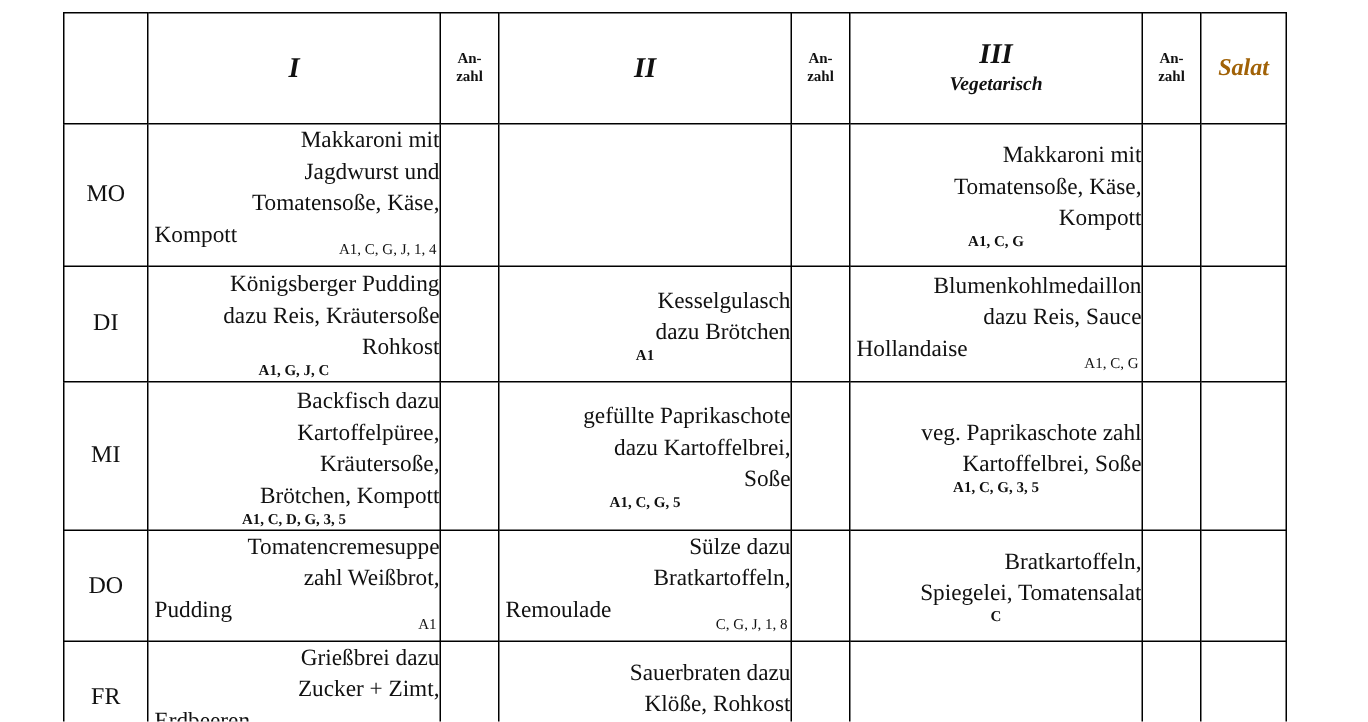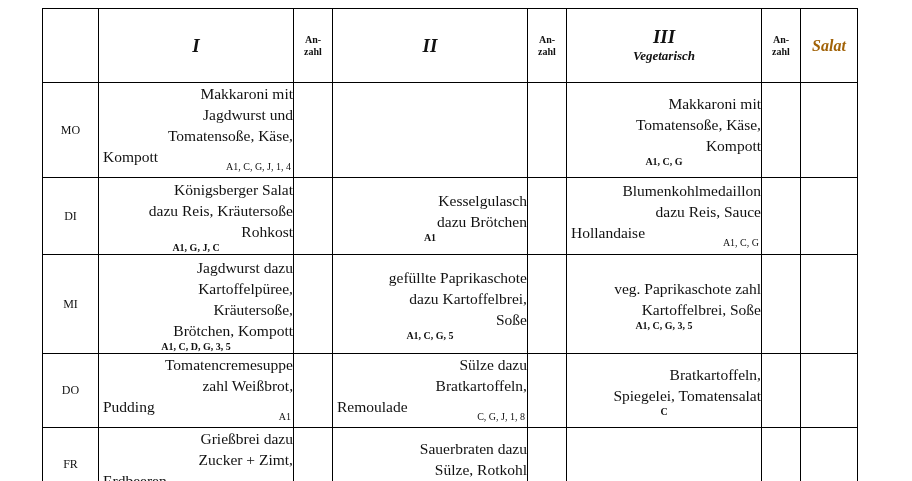--- a/index.html
+++ b/index.html
@@ -69,21 +69,21 @@
     th.h-salat {
       vertical-align: top;
       padding-top: 24px;
     }
     .h-salat-text {
       font-style: italic;
       font-weight: bold;
       font-size: 16px;
     }
     .day {
-      font-size: 12px;
+      font-size: 16px;
     }
     .dish {
       font-size: 15.5px;
       line-height: 21px;
       padding: 0 8px;
     }
     .dish .line { display: block; text-align: right; }
     .dish .line.left { text-align: left; padding-left: 4px; }
     .allergen {
       font-weight: bold;
@@ -162,21 +162,21 @@
           <span class="line">Tomatensoße, Käse,</span>
           <span class="line">Kompott</span>
           <span class="allergen">A1, C, G</span>
         </td>
         <td class="count-cell"></td>
         <td class="salat-cell"></td>
       </tr>
       <tr class="r-di">
         <td class="day">DI</td>
         <td class="dish">
-          <span class="line">Königsberger Salat</span>
+          <span class="line">Königsberger Pudding</span>
           <span class="line">dazu Reis, Kräutersoße</span>
           <span class="line">Rohkost</span>
           <span class="allergen">A1, G, J, C</span>
         </td>
         <td class="count-cell"></td>
         <td class="dish">
           <span class="line">Kesselgulasch</span>
           <span class="line">dazu Brötchen</span>
           <span class="allergen">A1</span>
         </td>
@@ -185,21 +185,21 @@
           <span class="line">Blumenkohlmedaillon</span>
           <span class="line">dazu Reis, Sauce</span>
           <span class="line left"><span class="inline-allergen">A1, C, G</span><span>Hollandaise</span></span>
         </td>
         <td class="count-cell"></td>
         <td class="salat-cell"></td>
       </tr>
       <tr class="r-mi">
         <td class="day">MI</td>
         <td class="dish">
-          <span class="line">Jagdwurst dazu</span>
+          <span class="line">Backfisch dazu</span>
           <span class="line">Kartoffelpüree,</span>
           <span class="line">Kräutersoße,</span>
           <span class="line">Brötchen, Kompott</span>
           <span class="allergen">A1, C, D, G, 3, 5</span>
         </td>
         <td class="count-cell"></td>
         <td class="dish">
           <span class="line">gefüllte Paprikaschote</span>
           <span class="line">dazu Kartoffelbrei,</span>
           <span class="line">Soße</span>
@@ -239,21 +239,21 @@
       <tr class="r-fr">
         <td class="day">FR</td>
         <td class="dish">
           <span class="line">Grießbrei dazu</span>
           <span class="line">Zucker + Zimt,</span>
           <span class="line left"><span class="inline-allergen">A1, C, G</span><span>Erdbeeren</span></span>
         </td>
         <td class="count-cell"></td>
         <td class="dish">
           <span class="line">Sauerbraten dazu</span>
-          <span class="line">Sülze, Rotkohl</span>
+          <span class="line">Klöße, Rohkost</span>
           <span class="allergen">A1, C, J, 4, 5</span>
         </td>
         <td class="count-cell"></td>
         <td class="dish"></td>
         <td class="count-cell"></td>
         <td class="salat-cell"></td>
       </tr>
     </tbody>
 </table>
 

